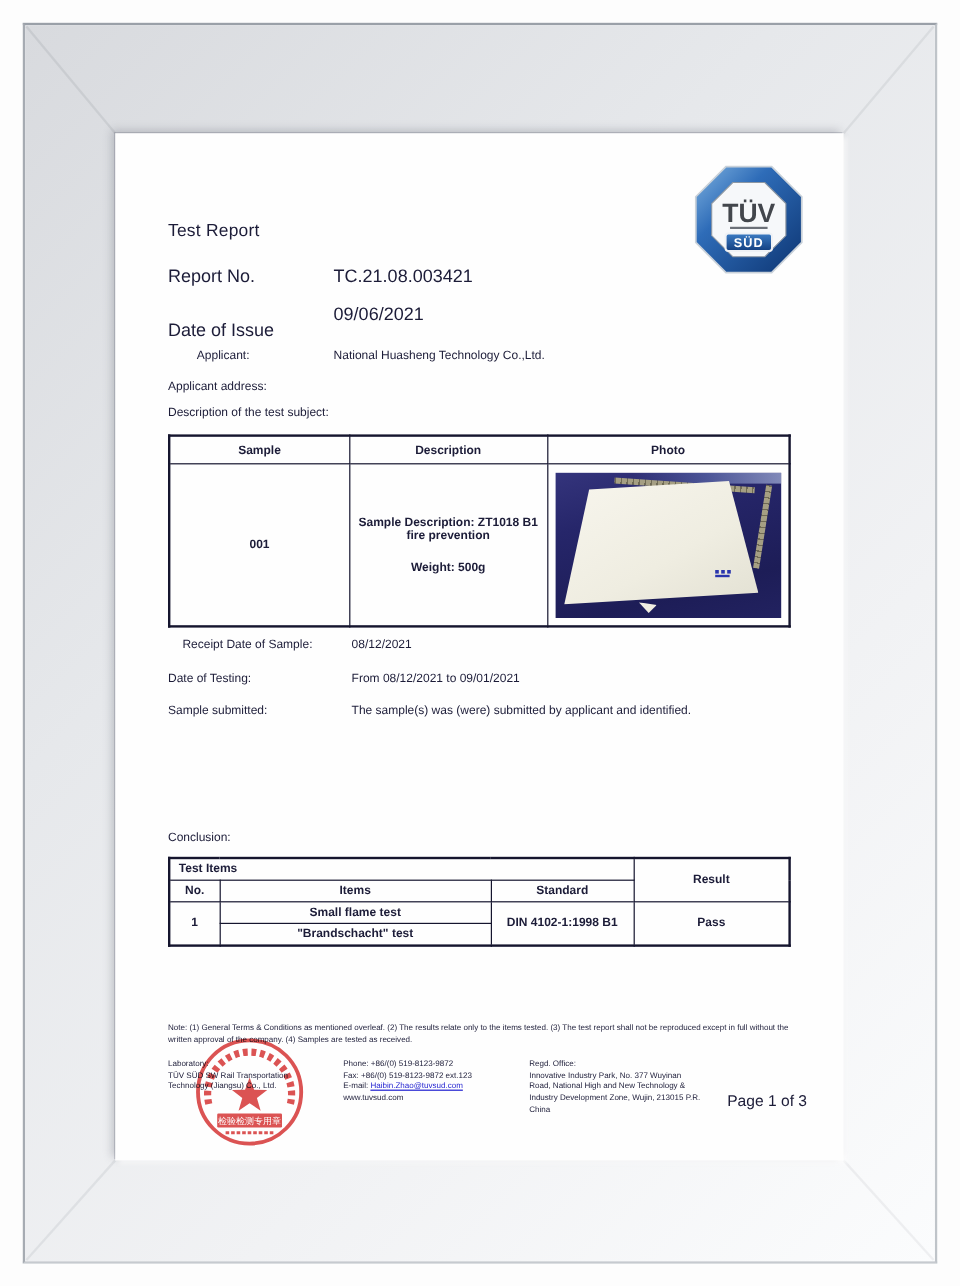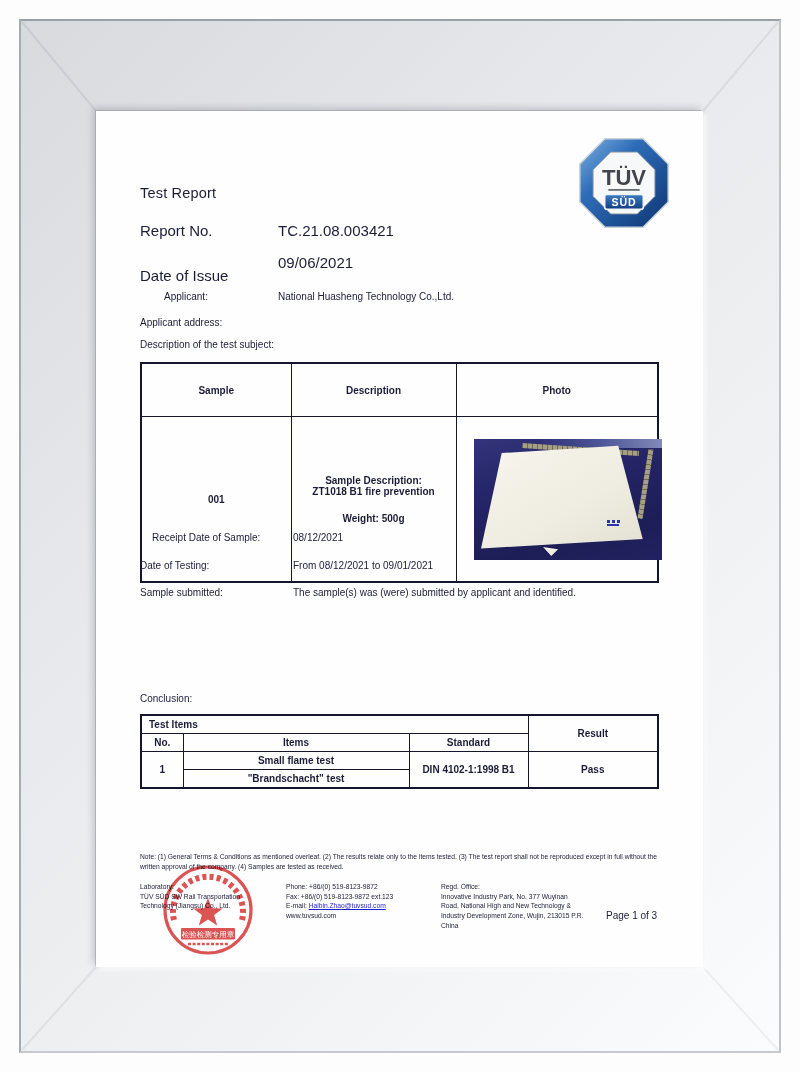--- a/index.html
+++ b/index.html
@@ -33,21 +33,21 @@
   .t12{font-size:15px;}
   .t10{font-size:10px;}
   .t7{font-size:6.7px;line-height:1.45;}
   
   .logo{position:absolute;left:482px;top:26px;width:92px;height:92px;}
   
   table{border-collapse:collapse;table-layout:fixed;}
   .doc-table{position:absolute;left:44px;width:517px;border:2.5px solid #15152e;}
   .doc-table th,.doc-table td{
     border:1.5px solid #15152e;font-weight:bold;font-size:10px;
-    text-align:center;vertical-align:middle;color:#1c1c38;padding:17px;
+    text-align:center;vertical-align:middle;color:#1c1c38;padding:2px;
   }
   #sample-table th{height:18px;}
   #sample-table td{height:130px;}
   #conclusion-table th,#conclusion-table td{padding:3px 2px;}
   .cell-left{text-align:left !important;padding-left:7px !important;}
   .desc-gap{height:16px;}
   
   .photo{
     position:relative;width:188px;height:121px;margin:0 auto;overflow:hidden;
     background:linear-gradient(165deg,#34347c 0%,#26266a 30%,#1d1d57 75%,#222260 100%);
@@ -217,21 +217,21 @@
     <div><span>E-mail: </span><span class="email-link">Haibin.Zhao@tuvsud.com</span></div>
     <div>www.tuvsud.com</div>
   </div>
   <div class="abs b t7" style="left:345px;top:771px;width:160px;">
     <div>Regd. Office:</div>
     <div>Innovative Industry Park, No. 377 Wuyinan</div>
     <div>Road, National High and New Technology &amp;</div>
     <div>Industry Development Zone, Wujin, 213015 P.R.</div>
     <div>China</div>
   </div>
-  <div class="abs b" style="left:510px;top:799px;font-size:10px;">Page 1 of 3</div>
+  <div class="abs b" style="left:510px;top:799px;font-size:13px;">Page 1 of 3</div>
 
   <svg class="stamp" viewBox="0 0 96 96">
     <circle cx="48" cy="48" r="43" fill="none" stroke="#d94444" stroke-width="3.2"></circle>
     <path d="M 14 58 A 35 35 0 1 1 82 58" fill="none" stroke="#d94444" stroke-width="6" stroke-dasharray="4 3.2"></path>
     <polygon points="48,36 51.8,46.2 62.7,46.4 54.1,53.1 57.2,63.6 48,57.4 38.8,63.6 41.9,53.1 33.3,46.4 44.2,46.2" fill="#d94444"></polygon>
     <rect x="21" y="66" width="54" height="11.5" rx="1" fill="#d94444"></rect>
     <text x="48" y="75" text-anchor="middle" font-size="7.5" fill="#ffffff">检验检测专用章</text>
     <path d="M 28 82 H 68" stroke="#d94444" stroke-width="2.6" stroke-dasharray="3 1.6"></path>
   </svg>
 

